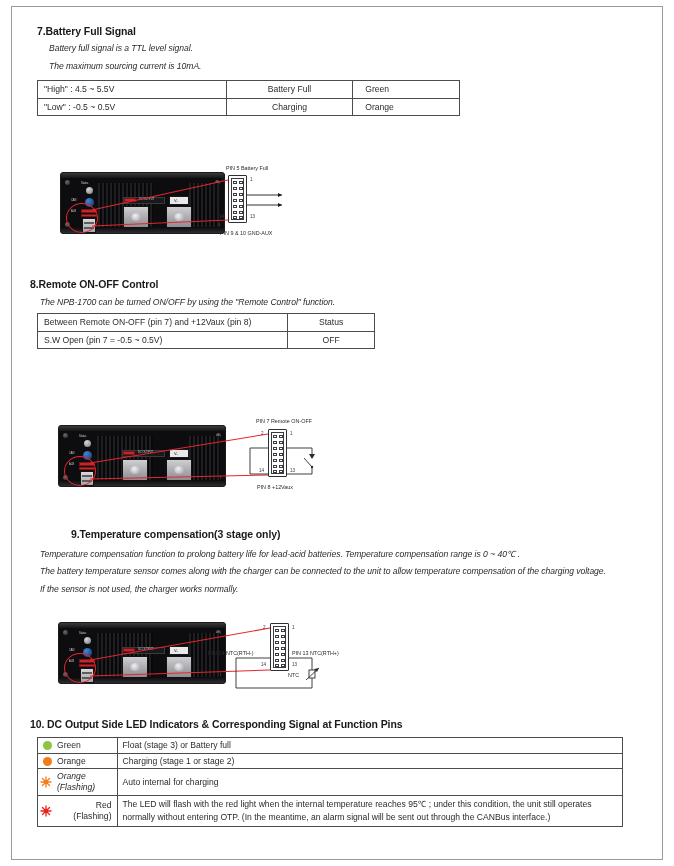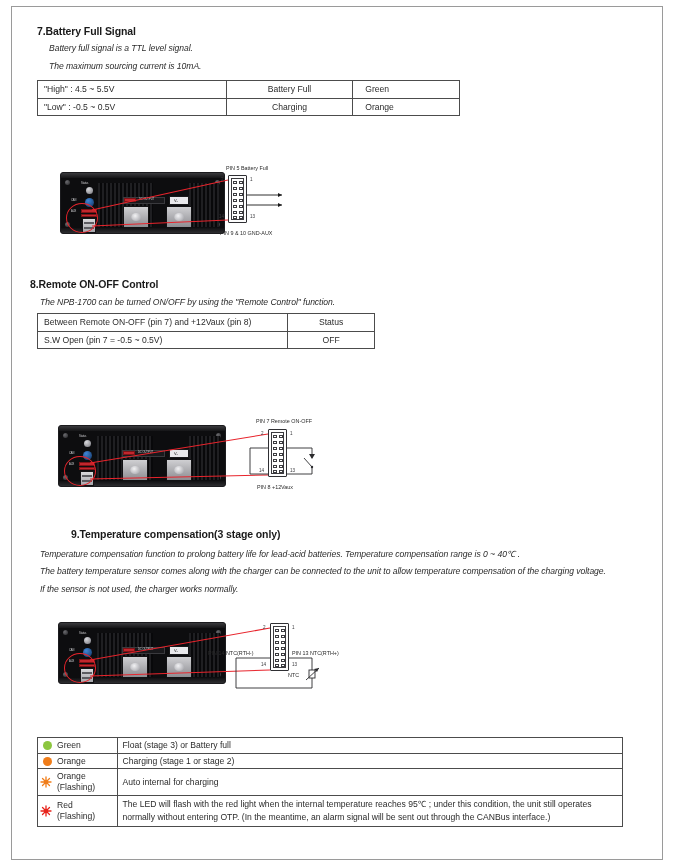--- a/index.html
+++ b/index.html
@@ -422,20 +422,21 @@
     </div>
     <div class="pin-num" style="left:223px; top:13px;">2</div>
     <div class="pin-num" style="left:252px; top:13px;">1</div>
     <div class="pin-num" style="left:221px; top:50px;">14</div>
     <div class="pin-num" style="left:252px; top:50px;">13</div>
     <div class="pin-label" style="left:168px; top:38px;">PIN 14  NTC(RTH-)</div>
     <div class="pin-label" style="left:252px; top:38px;">PIN 13  NTC(RTH+)</div>
     <div class="pin-label" style="left:248px; top:60px;">NTC</div>
   </div>
 
+  <div class="sec-title" style="left:30px; top:718px;">10. DC Output Side LED Indicators &amp; Corresponding Signal at Function Pins</div>
 
   <table class="doc led" style="left:37px; top:737px; width:586px;">
     <tbody>
 
     <tr>
       <td>
         <span class="led-cell">
           <span class="dot" style="background:#8CC63F;"></span>
           <span>Green</span>
         </span>
@@ -447,40 +448,40 @@
       <td>
         <span class="led-cell">
           <span class="dot" style="background:#F07D1A;"></span>
           <span>Orange</span>
         </span>
       </td>
       <td class="c-left">Charging (stage 1 or stage 2)</td>
     </tr>
 
     <tr>
-      <td style="padding-left:2px;">
+      <td style="padding-left:2px;font-style:italic;">
         <span class="led-cell">
           <svg class="star" viewBox="0 0 24 24">
             <g stroke="#F07D1A" stroke-width="2.6" stroke-linecap="round">
               <line x1="12" y1="2" x2="12" y2="22"></line>
               <line x1="2" y1="12" x2="22" y2="12"></line>
               <line x1="5" y1="5" x2="19" y2="19"></line>
               <line x1="19" y1="5" x2="5" y2="19"></line>
             </g>
             <circle cx="12" cy="12" r="4.6" fill="#F07D1A"></circle>
           </svg>
           <span>Orange (Flashing)</span>
         </span>
       </td>
       <td class="c-left">Auto internal for charging</td>
     </tr>
 
 
     <tr>
-      <td style="padding-left:2px;">
+      <td style="padding-left:2px;text-align:right;">
         <span class="led-cell">
           <svg class="star" viewBox="0 0 24 24">
             <g stroke="#E8231A" stroke-width="2.6" stroke-linecap="round">
               <line x1="12" y1="2" x2="12" y2="22"></line>
               <line x1="2" y1="12" x2="22" y2="12"></line>
               <line x1="5" y1="5" x2="19" y2="19"></line>
               <line x1="19" y1="5" x2="5" y2="19"></line>
             </g>
             <circle cx="12" cy="12" r="4.6" fill="#E8231A"></circle>
           </svg>

